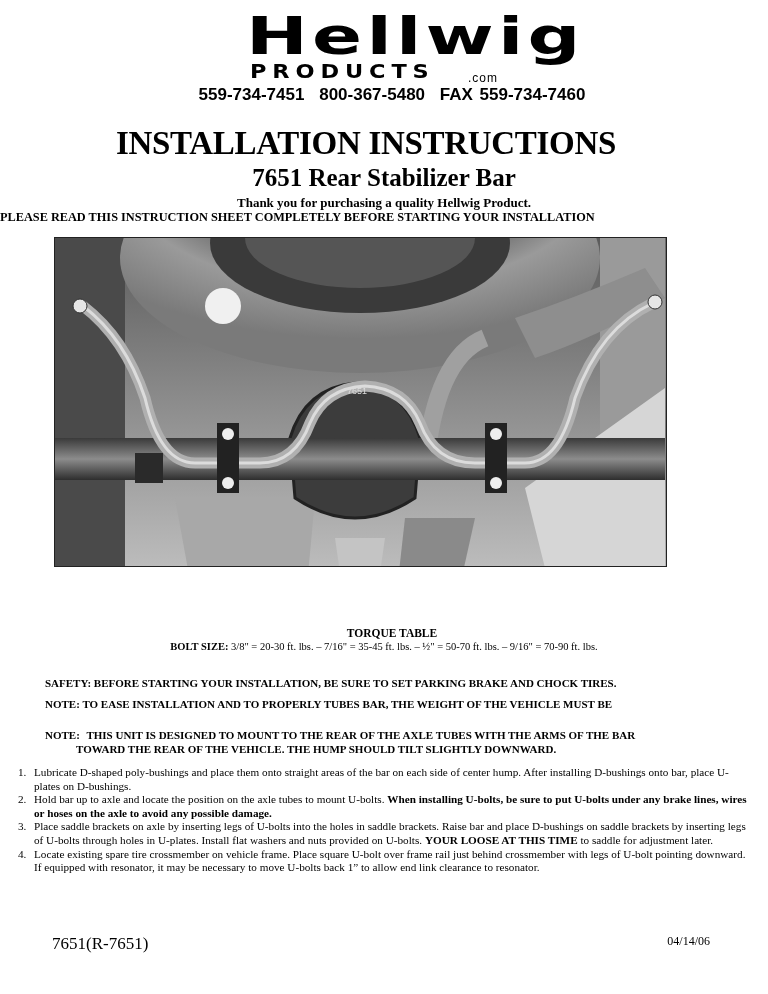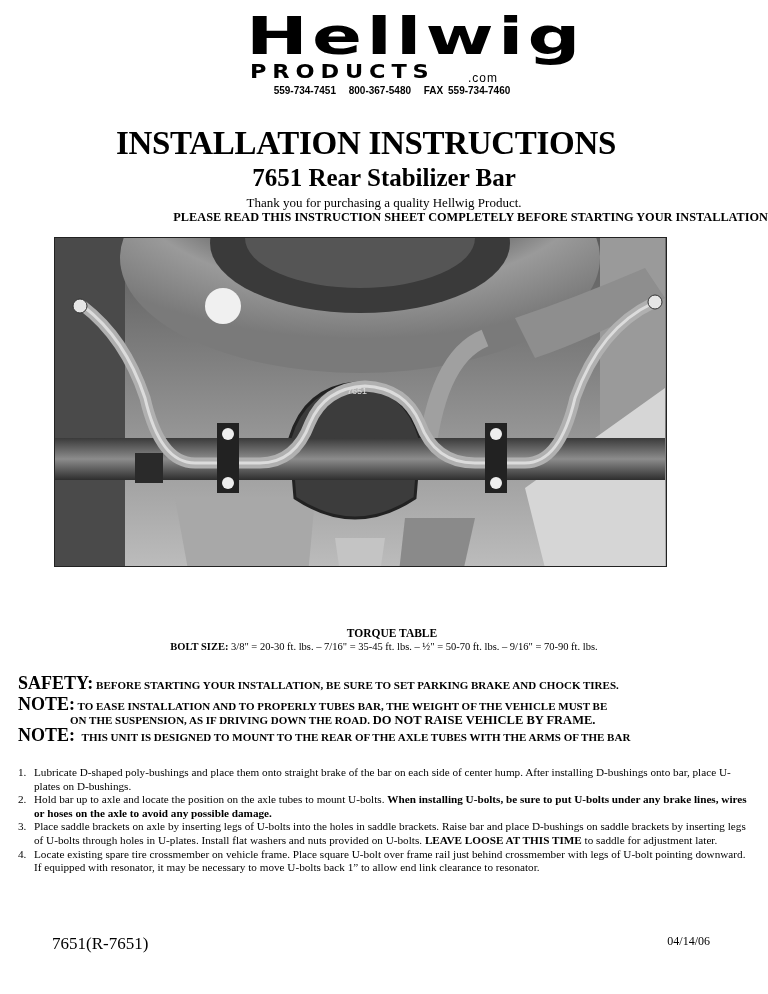--- a/index.html
+++ b/index.html
@@ -18,40 +18,40 @@
       font-family: "DejaVu Sans", sans-serif; font-weight: bold;
       font-size: 19px; letter-spacing: 5px; line-height: 20px;
       transform: scaleX(1.18); transform-origin: left top;
     }
     .logo-com {
       position: absolute; left: 228px; top: 55px;
       font-family: Liberation Sans, sans-serif; font-size: 12px; letter-spacing: 1px;
     }
     .phones {
       position: absolute; left: 0; width: 768px; top: 85px; text-align: center;
-      font-family: "Liberation Sans", sans-serif; font-weight: bold; font-size: 10px;
+      font-family: "Liberation Sans", sans-serif; font-weight: bold; font-size: 17px;
       word-spacing: 2px;
       padding-left: 16px;
     }
     .phones span { margin: 0 4px; }
 
     .title {
       position: absolute; left: 0; width: 732px; top: 124px; text-align: center;
       font-weight: bold; font-size: 33px; line-height: 38px; letter-spacing: -0.3px;
     }
     .subtitle {
       position: absolute; left: 0; width: 768px; top: 162px; text-align: center;
       font-weight: bold; font-size: 25px; line-height: 32px;
     }
     .thanks {
       position: absolute; left: 0; width: 768px; top: 195px; text-align: center;
-      font-weight: normal; font-size: 13px; line-height: 15px;
+      font-weight: bold; font-size: 13px; line-height: 15px;
     }
     .please {
-      position: absolute; left: 0; width: 768px; top: 210px; text-align: right;
+      position: absolute; left: 0; width: 768px; top: 210px; text-align: left;
       font-weight: bold; font-size: 12.3px; line-height: 15px;
     }
 
     .photo {
       position: absolute; left: 54px; top: 237px; width: 613px; height: 330px;
       border: 1.5px solid #222; overflow: hidden;
       background: linear-gradient(180deg, #6a6a6a 0%, #8a8a8a 40%, #7a7a7a 60%, #b5b5b5 100%);
     }
     .photo svg { display: block; }
 
@@ -59,21 +59,21 @@
       position: absolute; left: 0; width: 768px; top: 627px; text-align: center;
       font-weight: bold; font-size: 11.5px; line-height: 13px; padding-left: 16px;
     }
     .torque-row {
       position: absolute; left: 0; width: 768px; top: 641px; text-align: center;
       font-size: 10.5px; line-height: 12px;
     }
     .torque-row b { font-weight: bold; }
 
     .notice { position: absolute; left: 18px; font-size: 11px; line-height: 14px; font-weight: bold; }
-    .notice .lbl { font-size: 18px; }
+    .notice .lbl { font-size: 11px; margin-left: 27px; }
     .notice .big { font-size: 12.5px; }
     .notice .indent { display: block; padding-left: 52px; }
     .n1 { top: 676px; }
     .n2 { top: 697px; }
     .n3 { top: 728px; }
     .n3 .lbl { margin-right: 4px; }
     .n3 .indent { padding-left: 58px; }
 
     .steps { position: absolute; left: 18px; top: 766px; width: 734px; font-size: 11.2px; line-height: 13.6px; }
     .step { display: flex; }
@@ -171,42 +171,39 @@
   <span>3/8" = 20-30 ft. lbs. – 7/16" = 35-45 ft. lbs. – ½" = 50-70 ft. lbs. – 9/16" = 70-90 ft. lbs.</span>
 </div>
 
 <div class="notice n1">
   <span class="lbl">SAFETY:</span>
   <span>BEFORE STARTING YOUR INSTALLATION, BE SURE TO SET PARKING BRAKE AND CHOCK TIRES.</span>
 </div>
 <div class="notice n2">
   <span class="lbl">NOTE:</span>
   <span>TO EASE INSTALLATION AND TO PROPERLY TUBES BAR, THE WEIGHT OF THE VEHICLE MUST BE</span>
-  <span class="indent">
-    <span>ON THE SUSPENSION, AS IF DRIVING DOWN THE ROAD.</span>
-    <span class="big">DO NOT RAISE VEHICLE BY FRAME.</span>
-  </span>
 </div>
 <div class="notice n3">
   <span class="lbl">NOTE:</span>
   <span>THIS UNIT IS DESIGNED TO MOUNT TO THE REAR OF THE AXLE TUBES WITH THE ARMS OF THE BAR</span>
+  <span class="indent">TOWARD THE REAR OF THE VEHICLE.  THE HUMP SHOULD TILT SLIGHTLY  DOWNWARD.</span>
 </div>
 
 <div class="steps">
   <div class="step">
     <span class="num">1.</span>
-    <span class="txt">Lubricate D-shaped poly-bushings and place them onto straight brake of the bar on each side of center hump.  After installing D-bushings onto bar, place U-plates on D-bushings.</span>
+    <span class="txt">Lubricate D-shaped poly-bushings and place them onto straight areas of the bar on each side of center hump.  After installing D-bushings onto bar, place U-plates on D-bushings.</span>
   </div>
   <div class="step">
     <span class="num">2.</span>
     <span class="txt"><span>Hold bar up to axle and locate the position on the axle tubes to mount U-bolts. </span><b>When installing U-bolts, be sure to put U-bolts under any brake lines, wires or hoses on the axle to avoid any possible damage.</b></span>
   </div>
   <div class="step">
     <span class="num">3.</span>
-    <span class="txt"><span>Place saddle brackets on axle by inserting legs of U-bolts into the holes in saddle brackets.  Raise bar and place D-bushings on saddle brackets by inserting legs of U-bolts through holes in U-plates.  Install flat washers and nuts provided on U-bolts. </span><b>LEAVE LOOSE AT THIS TIME</b><span> to saddle for adjustment later.</span></span>
+    <span class="txt"><span>Place saddle brackets on axle by inserting legs of U-bolts into the holes in saddle brackets.  Raise bar and place D-bushings on saddle brackets by inserting legs of U-bolts through holes in U-plates.  Install flat washers and nuts provided on U-bolts. </span><b>YOUR LOOSE AT THIS TIME</b><span> to saddle for adjustment later.</span></span>
   </div>
   <div class="step">
     <span class="num">4.</span>
     <span class="txt">Locate existing spare tire crossmember on vehicle frame.  Place square U-bolt over frame rail just behind crossmember with legs of U-bolt pointing downward. If equipped with resonator, it may be necessary to move U-bolts back 1” to allow end link clearance to resonator.</span>
   </div>
 </div>
 
 <div class="footer-left">7651(R-7651)</div>
 <div class="footer-right">04/14/06</div>
 

